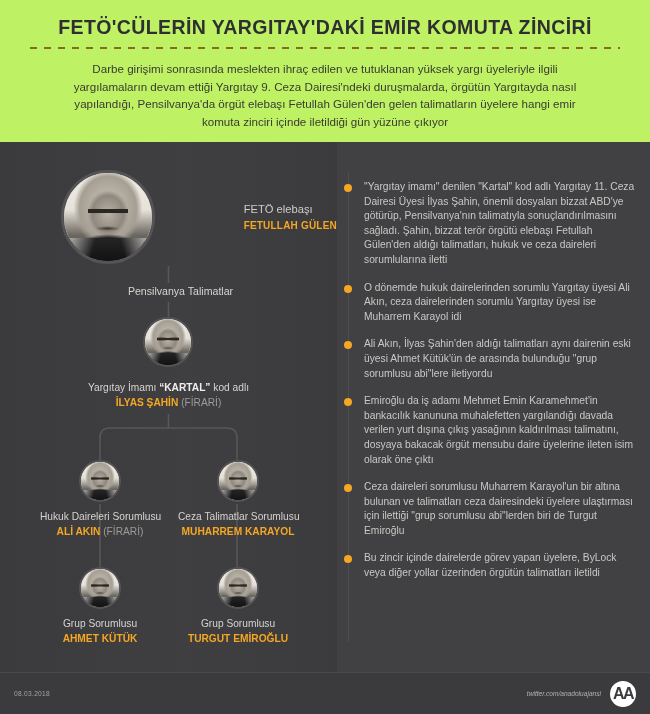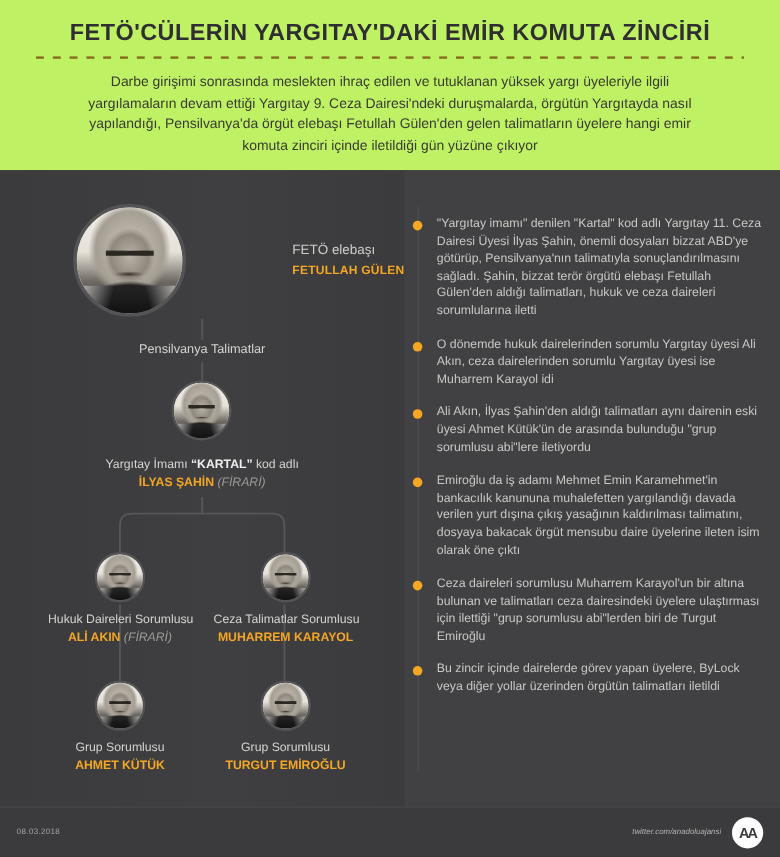--- a/index.html
+++ b/index.html
@@ -146,21 +146,21 @@
 
   .node-caption {
     margin-top: 8px;
     color: #d6d4d0;
     font-size: 10.2px;
     line-height: 14.5px;
     white-space: nowrap;
     font-family: "Liberation Sans", sans-serif;
   }
   .node-caption .hi { color: #f5a623; font-weight: bold; }
-  .node-caption .dim { color: #9d9b98; font-style: italic; }
+  .node-caption .dim { color: #9d9b98; }
   .node-caption .bold-w { color: #efeeec; font-weight: bold; }
 
   
   .node-top {
     top: 28px; left: 0;
     width: 337px;
     display: flex;
     align-items: center;
     justify-content: center;
     gap: 28px;
@@ -170,21 +170,21 @@
   .node-top-labels .role {
     color: #cfcdc9; font-size: 11.2px; line-height: 16px;
   }
   .node-top-labels .name {
     color: #f5a623; font-size: 10px; font-weight: bold; line-height: 17px;
     letter-spacing: 0.2px;
   }
 
   .label-pensilvanya {
     position: absolute;
-    top: 143px; left: 0; width: 337px;
+    top: 143px; left: 12px; width: 337px;
     text-align: center;
     color: #d6d4d0;
     font-size: 10.6px;
   }
 
   .node-kartal { top: 175px; left: 118px; width: 100px; }
   .node-kartal .avatar { width: 50px; height: 50px; }
   .caption-kartal {
     position: absolute; top: 231px; left: 0; width: 337px; text-align: center;
   }
@@ -268,21 +268,21 @@
     font-style: italic;
   }
   .aa-logo {
     width: 26px; height: 26px;
     border-radius: 50%;
     background: #ffffff;
     color: #3b3b3d;
     display: flex;
     align-items: center;
     justify-content: center;
-    font-size: 12px;
+    font-size: 16px;
     font-weight: bold;
     letter-spacing: -1.5px;
     font-family: "Liberation Sans", sans-serif;
   }
 </style>
 </head>
 <body>
 
 <div class="infographic">
 

